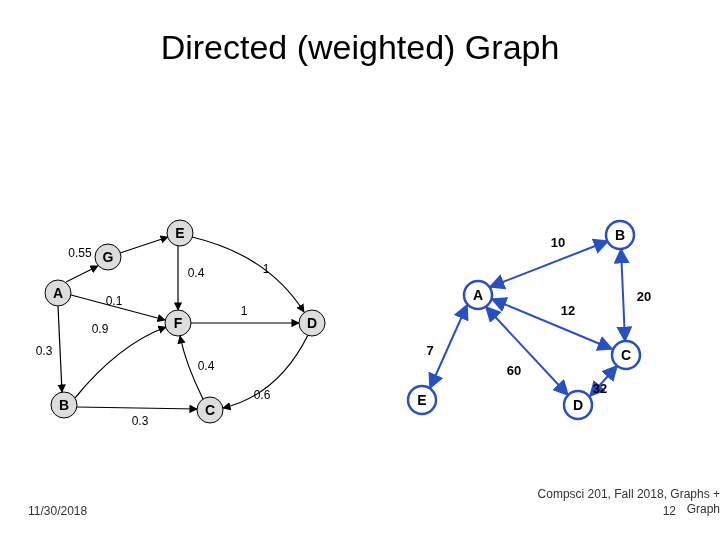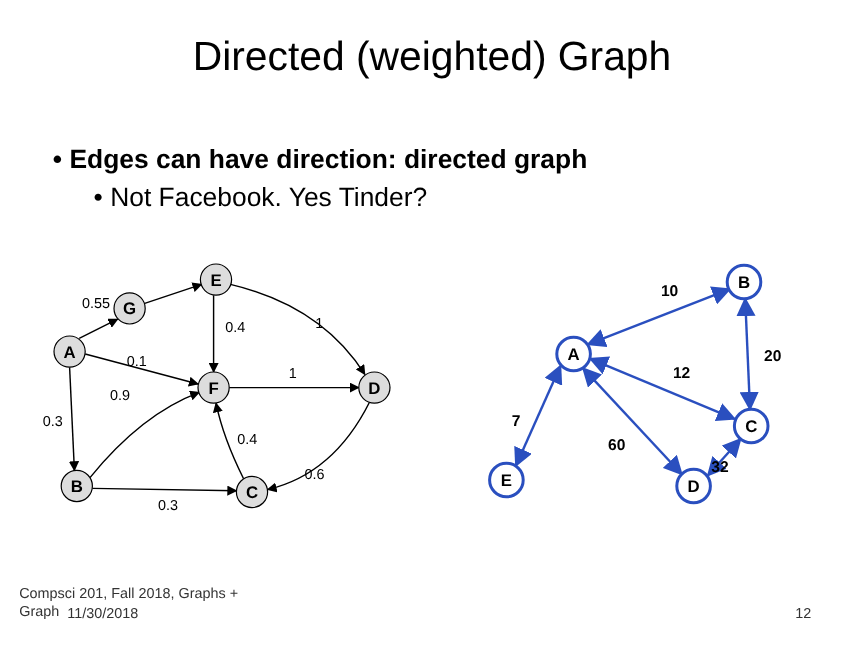--- a/index.html
+++ b/index.html
@@ -7,37 +7,33 @@
   .title{position:absolute;top:28px;left:0;right:0;text-align:center;font-size:34px;font-weight:400}
   .bullets{position:absolute;top:120px;left:44px;right:40px;font-size:22px}
   .b1{font-weight:bold;margin-bottom:6px}
   .b1::before{content:"•  ";}
   .b2{font-weight:400;font-size:22px;margin-left:34px}
   .b2::before{content:"•  ";}
   .figs{position:absolute;top:215px;left:28px;right:28px;display:flex;gap:20px}
   .fig{position:relative}
   .fig svg{display:block}
   .footer{position:absolute;bottom:22px;left:0;right:0;font-size:12px;color:#333}
-  .fdate{position:absolute;left:56px;bottom:0}
-  .fmid{position:absolute;left:16px;right:0;text-align:left;bottom:0;line-height:1.3}
+  .fdate{position:absolute;left:28px;bottom:0}
+  .fmid{position:absolute;left:0;right:0;text-align:right;bottom:0;line-height:1.3}
   .fpage{position:absolute;right:44px;bottom:0}
   .node-lbl{font:bold 14px Arial;text-anchor:middle;dominant-baseline:central}
   .w-lbl{font:12px Arial;text-anchor:middle}
   .w-lbl2{font:bold 13px Arial;text-anchor:middle}
 </style>
 </head>
 <body>
 
 <div class="slide">
   <div class="title">Directed (weighted) Graph</div>
 
-  <div class="bullets">
-    <div class="b1">Edges can have direction: directed graph</div>
-    <div class="b2">Not Facebook. Yes Tinder?</div>
-  </div>
 
   <div class="figs">
 
     <div class="fig">
       <svg width="320" height="218" viewBox="0 0 320 218">
         <defs>
           <marker id="ar1" viewBox="0 0 10 10" refX="9" refY="5" markerWidth="7" markerHeight="7" orient="auto">
             <path d="M0,0 L10,5 L0,10 z" fill="#000"></path>
           </marker>
         </defs>

